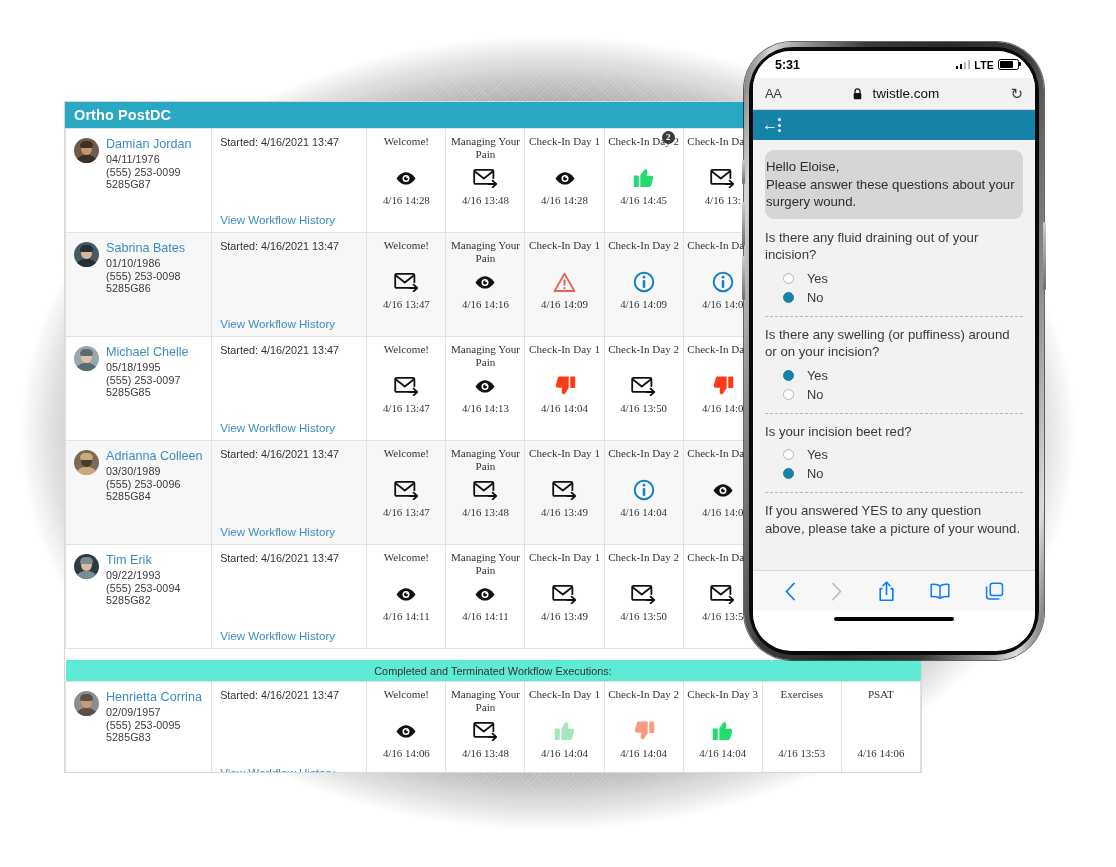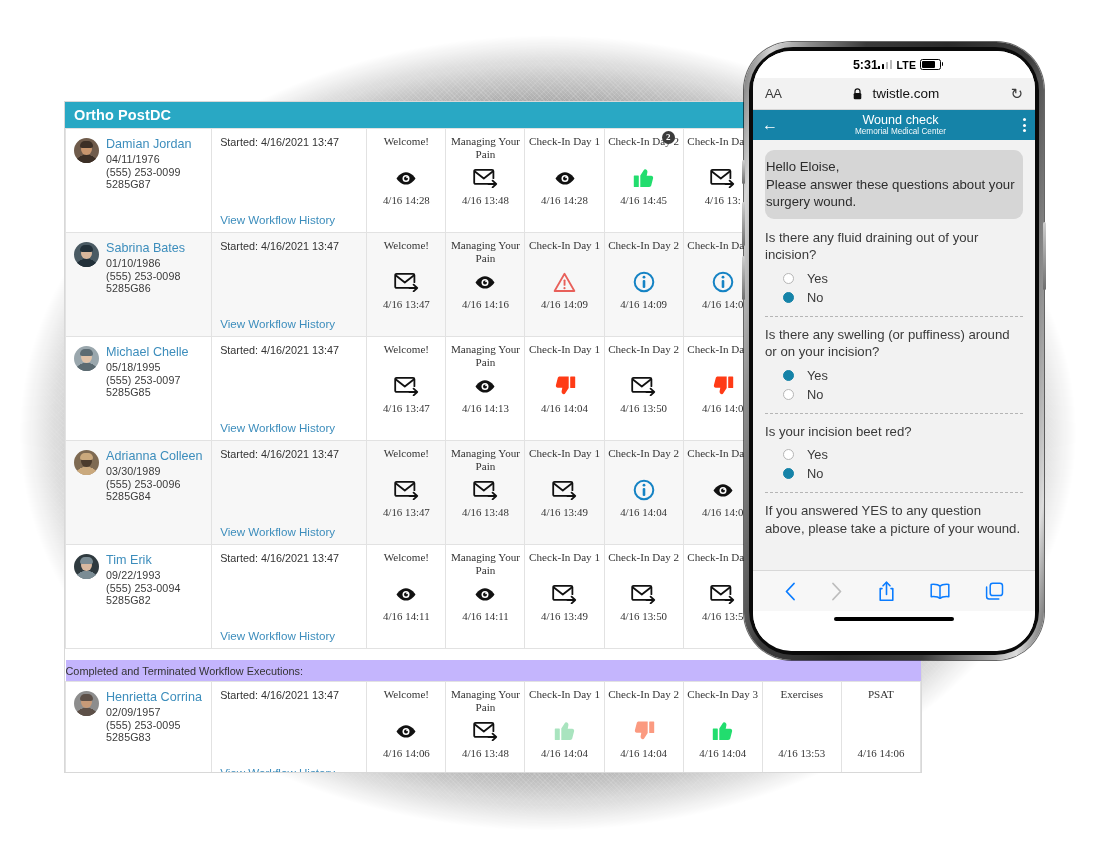--- a/index.html
+++ b/index.html
@@ -63,21 +63,21 @@
     position:absolute;left:8px;bottom:6px;color:#3c8dbc;font-size:11.6px;
   }
   .step-title{font-size:11.1px;color:#333;line-height:13px;min-height:26px;}
   .step-icon{height:30px;display:flex;align-items:center;justify-content:center;margin:2px 0 1px;}
   .step-time{font-size:10.9px;color:#333;}
   .badge{
     position:absolute;top:2px;right:8px;width:13px;height:13px;border-radius:50%;
     background:#3b3b3b;color:#fff;font-size:9px;line-height:13px;text-align:center;font-weight:bold;
   }
   .sec-label{
-    font-size:10.9px;color:#333;text-align:left;padding:5px 0 4px;background:#c4b5fd;
+    font-size:10.9px;color:#333;text-align:center;padding:5px 0 4px;background:#5eead4;
     border-left:1px solid #e2e2e2;border-right:1px solid #e2e2e2;margin-left:6px;
   }
 
   
   #phone{
     position:absolute;left:744px;top:42px;width:300px;height:618px;
   }
   #phone-frame{
     position:absolute;inset:0;border-radius:48px;
     background:linear-gradient(100deg,#6d6d6d 0%,#d6d6d6 7%,#8d8d8d 16%,#3a3a3a 30%,#2a2a2a 50%,#3a3a3a 70%,#9a9a9a 85%,#dcdcdc 93%,#5e5e5e 100%);
@@ -100,21 +100,21 @@
   #notch{
     position:absolute;left:50%;transform:translateX(-50%);top:0;width:150px;height:27px;
     background:#000;border-radius:0 0 18px 18px;z-index:4;
   }
   #notch .speaker{position:absolute;left:38px;top:11px;width:50px;height:5px;border-radius:3px;background:#1d1d1f;}
   #notch .cam{position:absolute;right:30px;top:9px;width:9px;height:9px;border-radius:50%;background:#10131c;}
   #notch .cam::after{content:"";position:absolute;left:2px;top:2px;width:4px;height:4px;border-radius:50%;background:#1d3a6e;}
 
   #statusbar{
     position:relative;height:27px;background:#fff;display:flex;align-items:center;
-    justify-content:center;padding:0 16px 0 22px;z-index:5;
+    justify-content:space-between;padding:0 16px 0 22px;z-index:5;
   }
   #statusbar .time{font-size:12.5px;font-weight:bold;color:#000;}
   #statusbar .right{display:flex;align-items:center;gap:4px;}
   .sig{display:flex;align-items:flex-end;gap:1.5px;height:9px;}
   .sig span{width:2.5px;background:#000;border-radius:.5px;}
   .sig span:nth-child(1){height:3.5px;}
   .sig span:nth-child(2){height:5.5px;}
   .sig span:nth-child(3){height:7.5px;background:#b9b9b9;}
   .sig span:nth-child(4){height:9px;background:#b9b9b9;}
   .lte{font-size:10.5px;font-weight:bold;color:#000;letter-spacing:.2px;}
@@ -721,24 +721,20 @@
           <path d="M2 5V3.3C2 1.8 3.1 .8 4.5 .8S7 1.8 7 3.3V5" fill="none" stroke="#111" stroke-width="1.2"></path>
           <rect x="0.7" y="5" width="7.6" height="6.2" rx="1.3" fill="#111"></rect>
         </svg>
         <span>twistle.com</span>
       </span>
       <span class="reload">↻</span>
     </div>
 
     <div id="web-header">
       <span class="back">←</span>
-      <span class="titles">
-        <div class="t1">Wound check</div>
-        <div class="t2">Memorial Medical Center</div>
-      </span>
       <span class="kebab">
           <span></span>
           <span></span>
           <span></span>
         </span>
     </div>
 
     <div id="web-body">
       <div class="bubble">
           <div>Hello Eloise,</div>

